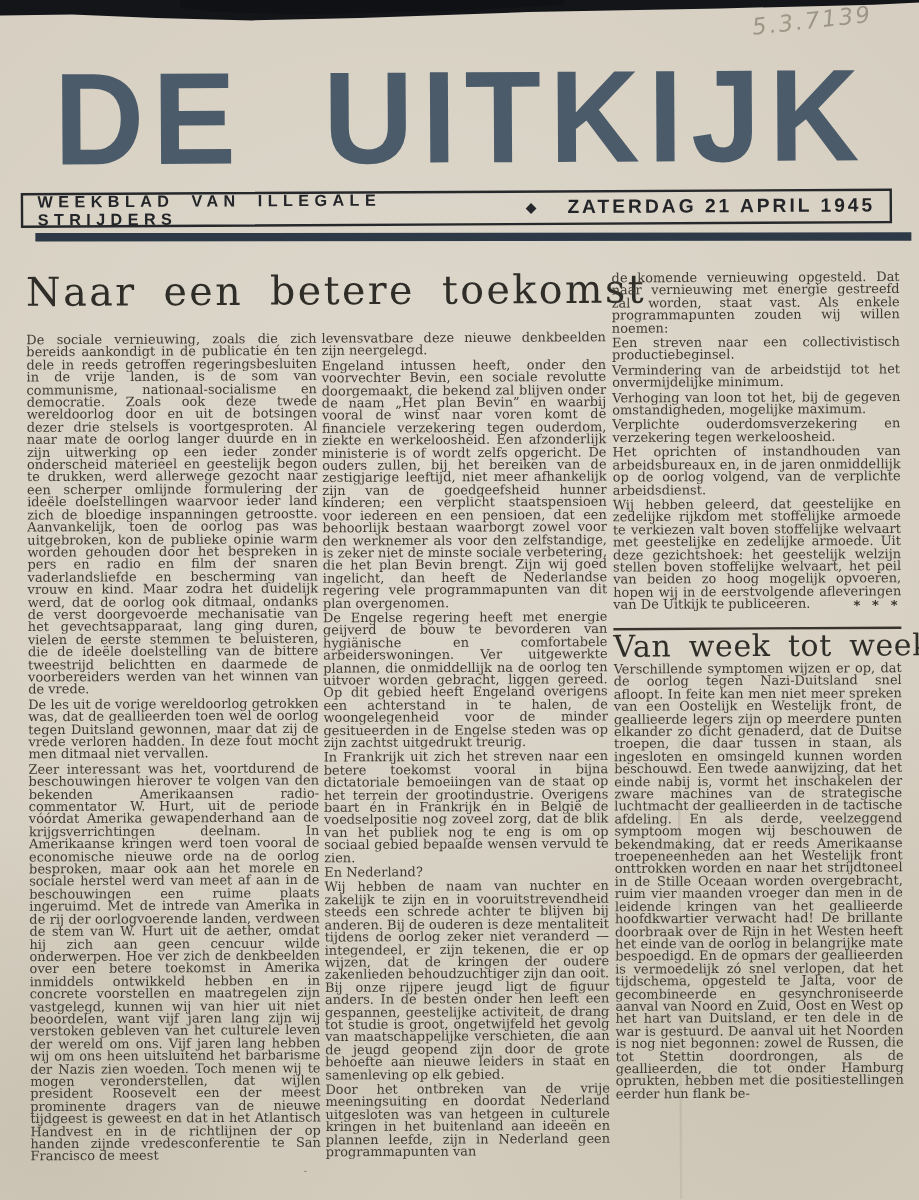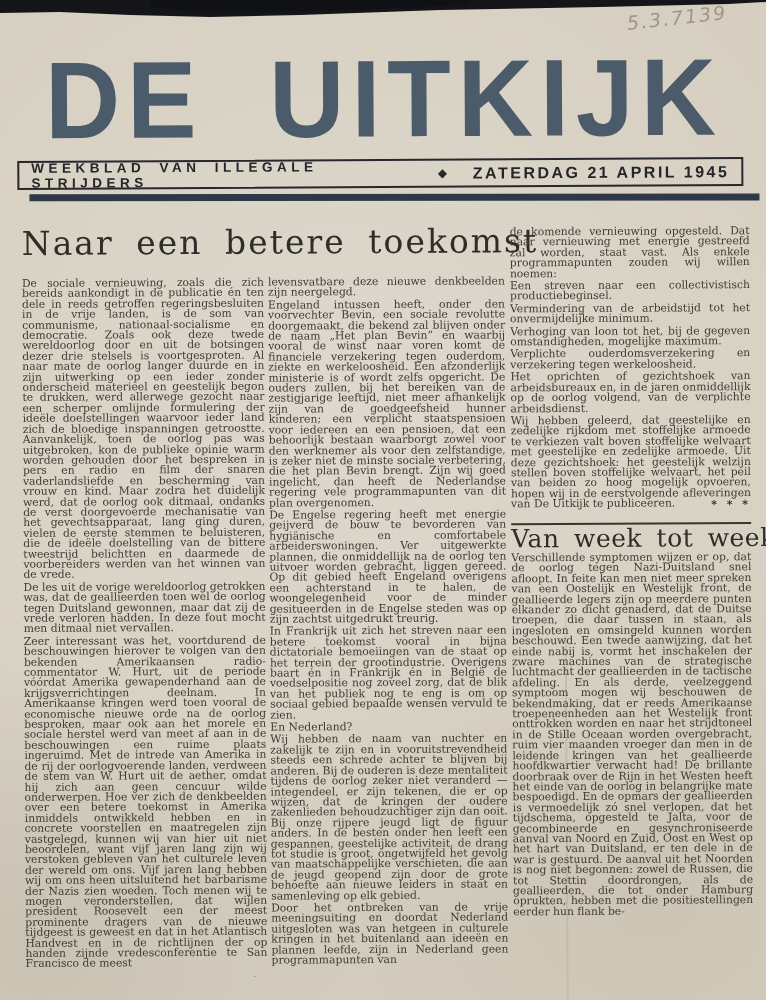--- a/index.html
+++ b/index.html
@@ -103,21 +103,21 @@
         <p class="para">Door het ontbreken van de vrije meeningsuiting en doordat Nederland uitgesloten was van hetgeen in culturele kringen in het buitenland aan ideeën en plannen leefde, zijn in Nederland geen programmapunten van</p>
       </div>
 
     <div class="col col3">
       <div>
           <p class="para">de komende vernieuwing opgesteld. Dat naar vernieuwing met energie gestreefd zal worden, staat vast. Als enkele programmapunten zouden wij willen noemen:</p>
           <p class="para">Een streven naar een collectivistisch productiebeginsel.</p>
           <p class="para">Vermindering van de arbeidstijd tot het onvermijdelijke minimum.</p>
           <p class="para">Verhoging van loon tot het, bij de gegeven omstandigheden, mogelijke maximum.</p>
           <p class="para">Verplichte ouderdomsverzekering en verzekering tegen werkeloosheid.</p>
-          <p class="para">Het oprichten of gezichtshoek van arbeidsbureaux en, in de jaren onmiddellijk op de oorlog volgend, van de verplichte arbeidsdienst.</p>
+          <p class="para">Het oprichten of instandhouden van arbeidsbureaux en, in de jaren onmiddellijk op de oorlog volgend, van de verplichte arbeidsdienst.</p>
           <p class="para">Wij hebben geleerd, dat geestelijke en zedelijke rijkdom met stoffelijke armoede te verkiezen valt boven stoffelijke welvaart met geestelijke en zedelijke armoede. Uit deze gezichtshoek: het geestelijk welzijn stellen boven stoffelijke welvaart, het peil van beiden zo hoog mogelijk opvoeren, hopen wij in de eerstvolgende afleveringen van De Uitkijk te publiceeren.</p>
         </div>
       <div class="stars-row">* * *</div>
       <hr class="col-rule">
       <h2 class="headline2">Van week tot week</h2>
       <div>
           <p class="para">Verschillende symptomen wijzen er op, dat de oorlog tegen Nazi-Duitsland snel afloopt. In feite kan men niet meer spreken van een Oostelijk en Westelijk front, de geallieerde legers zijn op meerdere punten elkander zo dicht genaderd, dat de Duitse troepen, die daar tussen in staan, als ingesloten en omsingeld kunnen worden beschouwd. Een twede aanwijzing, dat het einde nabij is, vormt het inschakelen der zware machines van de strategische luchtmacht der geallieerden in de tactische afdeling. En als derde, veelzeggend symptoom mogen wij beschouwen de bekendmaking, dat er reeds Amerikaanse troepeneenheden aan het Westelijk front onttrokken worden en naar het strijdtoneel in de Stille Oceaan worden overgebracht, ruim vier maanden vroeger dan men in de leidende kringen van het geallieerde hoofdkwartier verwacht had! De brillante doorbraak over de Rijn in het Westen heeft het einde van de oorlog in belangrijke mate bespoedigd. En de opmars der geallieerden is vermoedelijk zó snel verlopen, dat het tijdschema, opgesteld te Jalta, voor de gecombineerde en gesynchroniseerde aanval van Noord en Zuid, Oost en West op het hart van Duitsland, er ten dele in de war is gestuurd. De aanval uit het Noorden is nog niet begonnen: zowel de Russen, die tot Stettin doordrongen, als de geallieerden, die tot onder Hamburg oprukten, hebben met die positiestellingen eerder hun flank be-</p>
         </div>
     </div>
 

